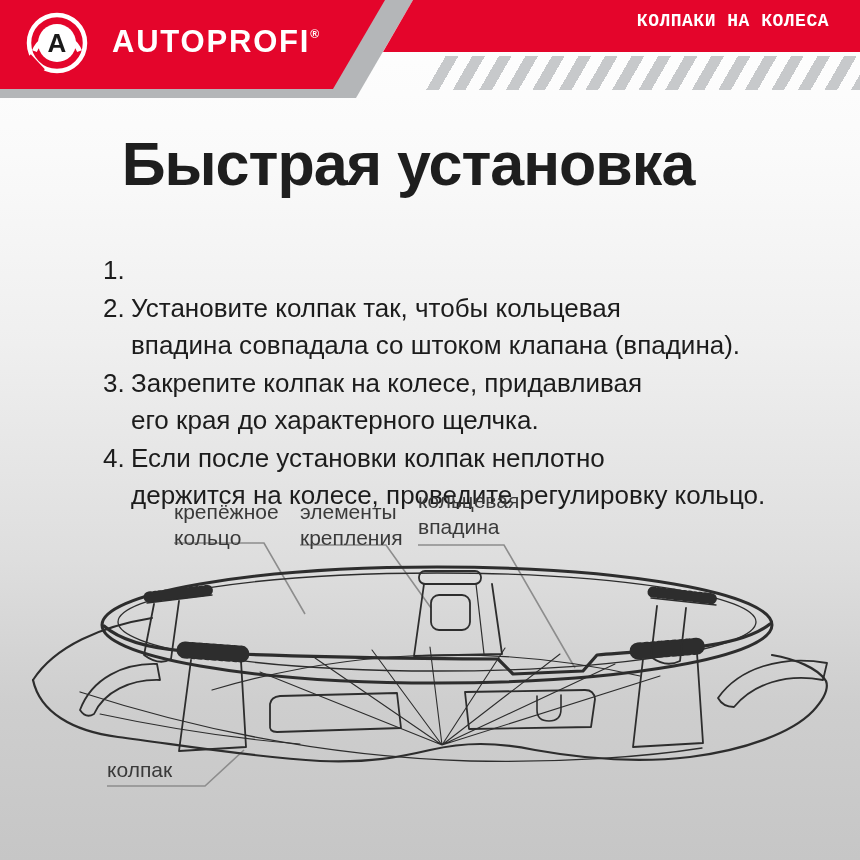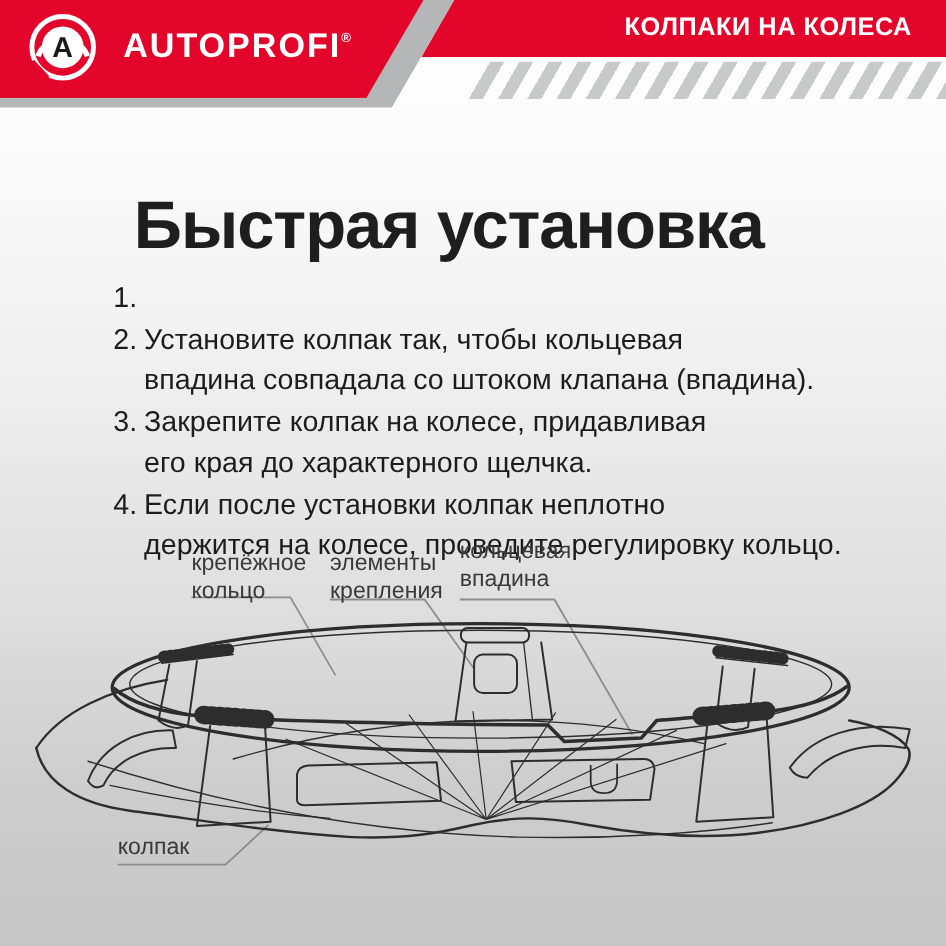--- a/index.html
+++ b/index.html
@@ -28,26 +28,26 @@
   }
   :root{--red:#e4052b;}
   .logo-svg{position:absolute;left:14px;top:0px;}
   .wordmark{
     position:absolute;left:112px;top:24px;color:#fff;font-weight:bold;
     font-size:31px;letter-spacing:1.8px;white-space:nowrap;
   }
   .wordmark sup{font-size:12px;letter-spacing:0;vertical-align:14px;}
   .category{
     position:absolute;right:31px;top:11px;color:#fff;font-weight:bold;
-    font-size:23px;letter-spacing:.5px;white-space:nowrap;
+    font-size:18px;letter-spacing:.5px;white-space:nowrap;font-family:Liberation Mono, monospace;
   }
   
   .main-title{
     position:absolute;left:0;top:129px;width:816px;text-align:center;
-    font-size:61px;font-weight:bold;letter-spacing:-1px;color:#1e1e1e;margin-top:40px;
+    font-size:61px;font-weight:bold;letter-spacing:-1px;color:#1e1e1e;
   }
   
   .steps{position:absolute;left:103px;top:252px;width:680px;color:#1c1c1c;
     font-size:26px;line-height:37.5px;}
   .step-row{display:flex;}
   .step-num{width:28px;flex:0 0 28px;}
   .step-text{white-space:nowrap;}
   
   .dlabel{
     position:absolute;font-size:21px;line-height:26px;color:#3a3a3a;

